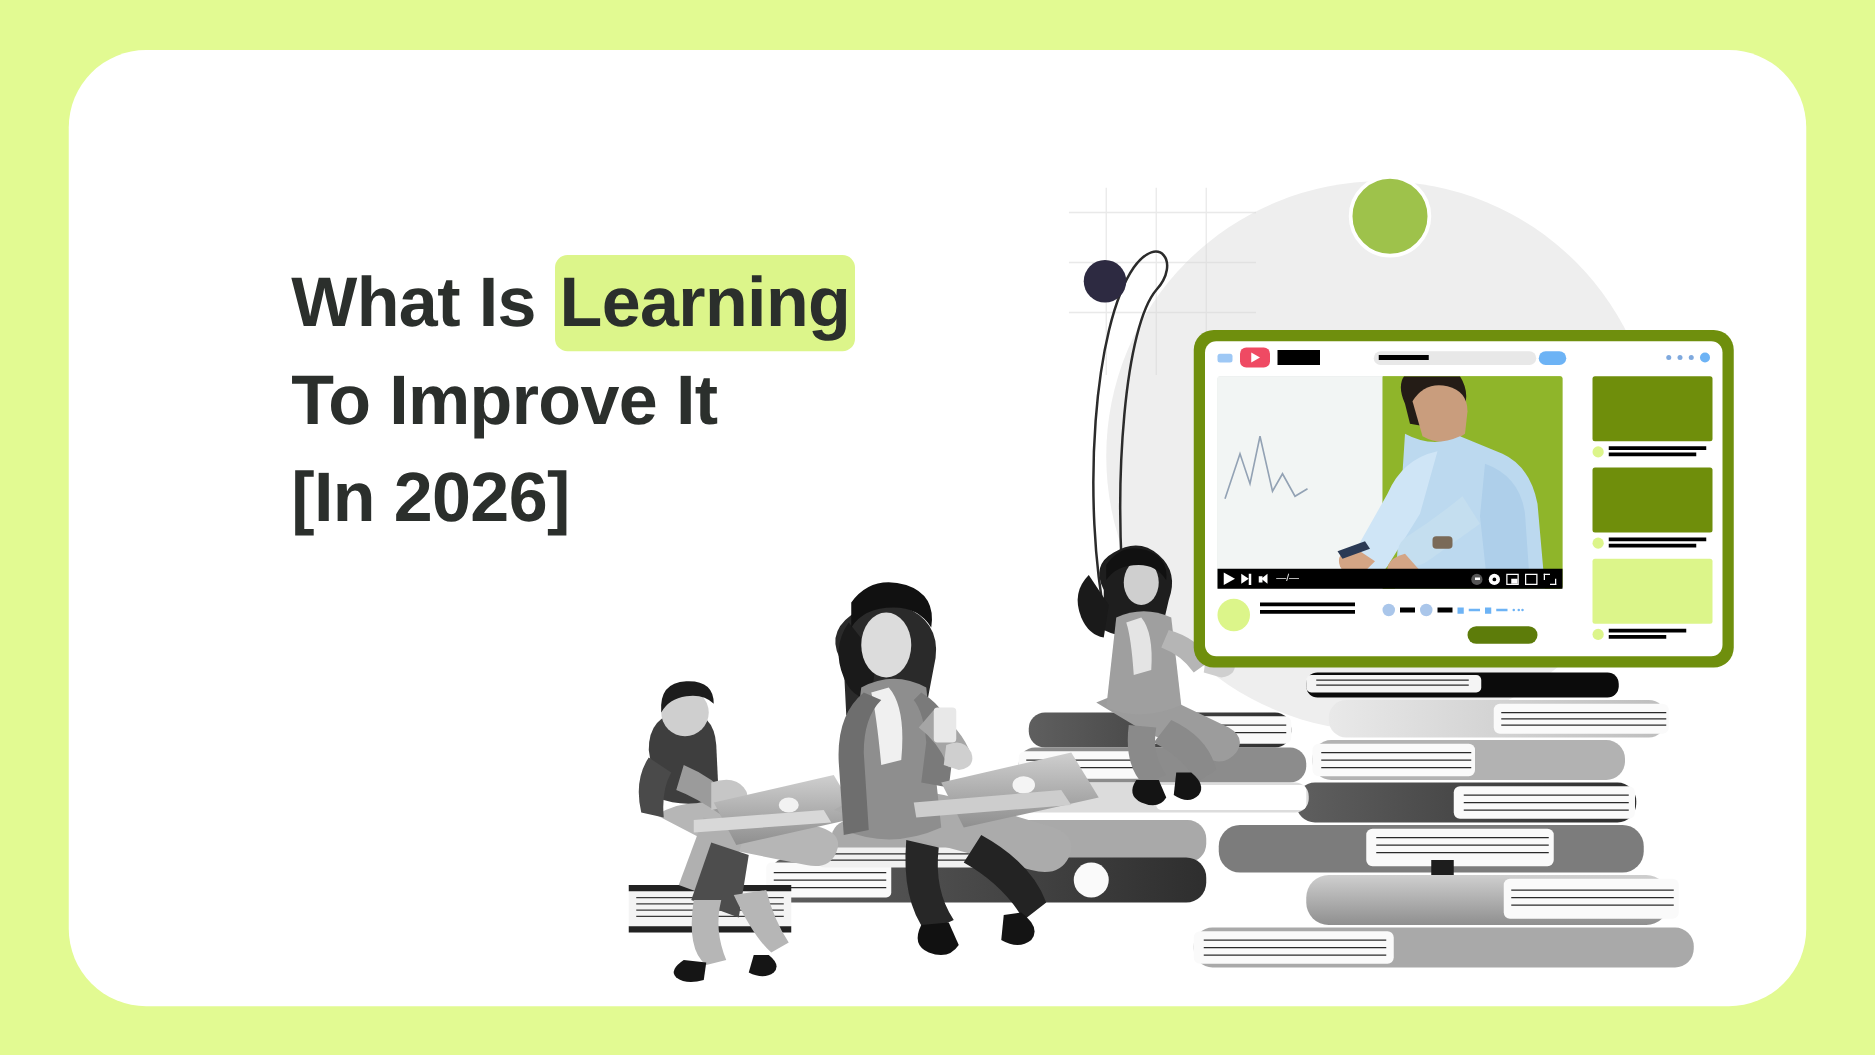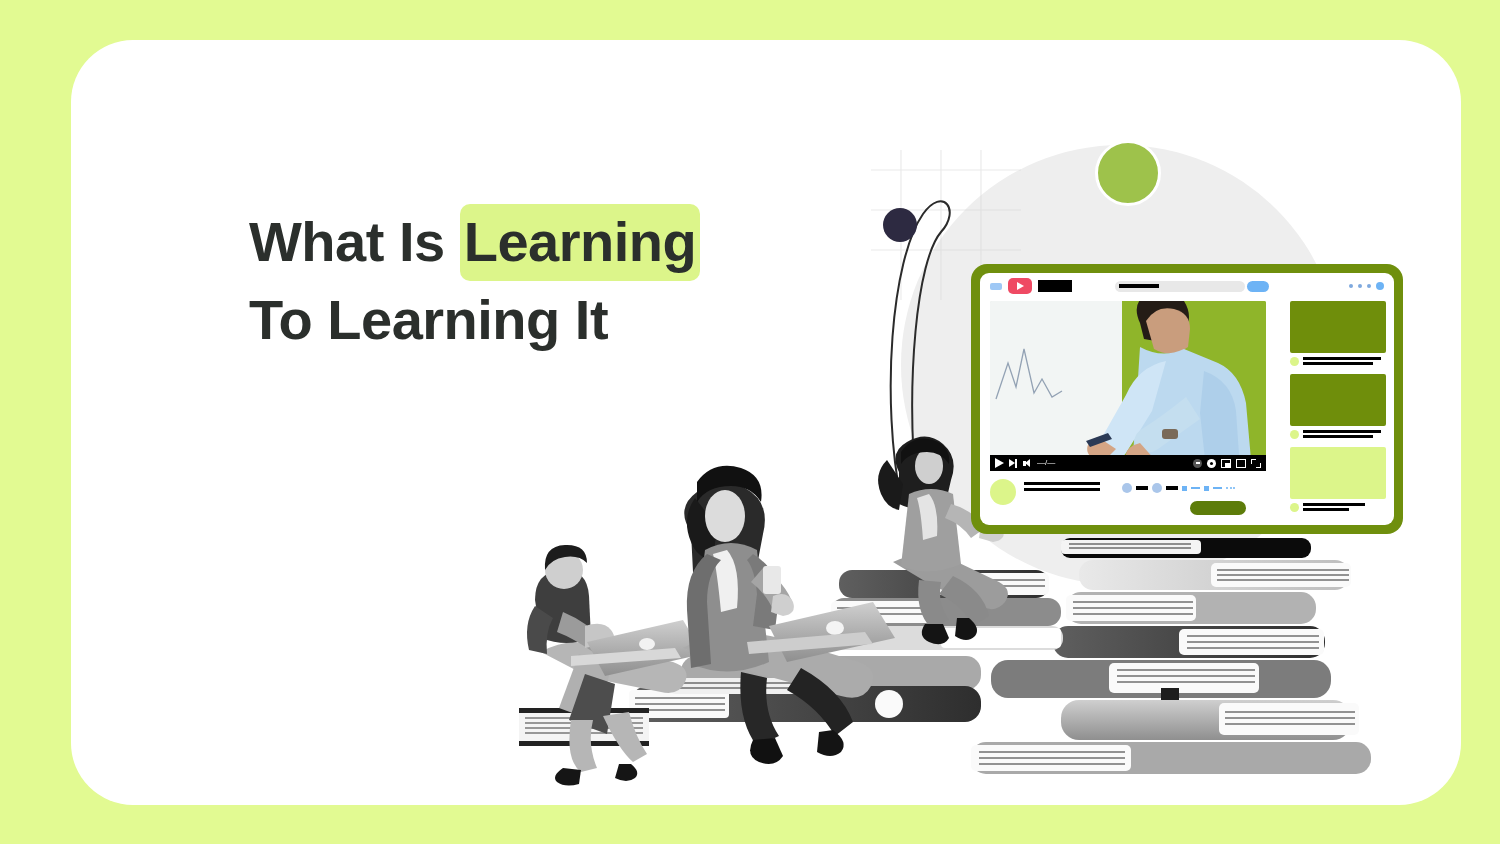--- a/index.html
+++ b/index.html
@@ -1,21 +1,21 @@
 <!DOCTYPE html>
 <html><head>
 <meta charset="utf-8">
 <style>
   * { margin:0; padding:0; box-sizing:border-box; }
   html, body { width:1500px; height:844px; overflow:hidden; }
   body {
     background:#e2fa92;
     font-family:"Liberation Sans", sans-serif;
   }
-  .stage { position:relative; width:1476px; height:844px;margin-left:16px; }
+  .stage { position:relative; width:1476px; height:844px; }
 
   .card {
     position:absolute;
     left:55px; top:40px;
     width:1390px; height:765px;
     background:#ffffff;
     border-radius:62px;
     overflow:hidden;
   }
 
@@ -165,21 +165,22 @@
   .illo { position:absolute; left:430px; top:380px; width:880px; height:400px; }
 </style>
 </head>
 <body>
 
 <div class="stage">
   <div class="card">
 
     <h1 class="headline">
       <span class="ln"><span>What Is </span><span class="hl">Learning</span></span>
-      <span class="ln">To Learning It</span>
+      <span class="ln">To Improve It</span>
+      <span class="ln">[In 2026]</span>
     </h1>
 
     <div class="bigcircle"></div>
 
     <svg class="grid-deco" viewBox="0 0 150 150">
       <g stroke="#d8d8d8" stroke-width="1.1" fill="none">
         <line x1="30" y1="0" x2="30" y2="150"></line>
         <line x1="70" y1="0" x2="70" y2="150"></line>
         <line x1="110" y1="0" x2="110" y2="150"></line>
         <line x1="0" y1="20" x2="150" y2="20"></line>

